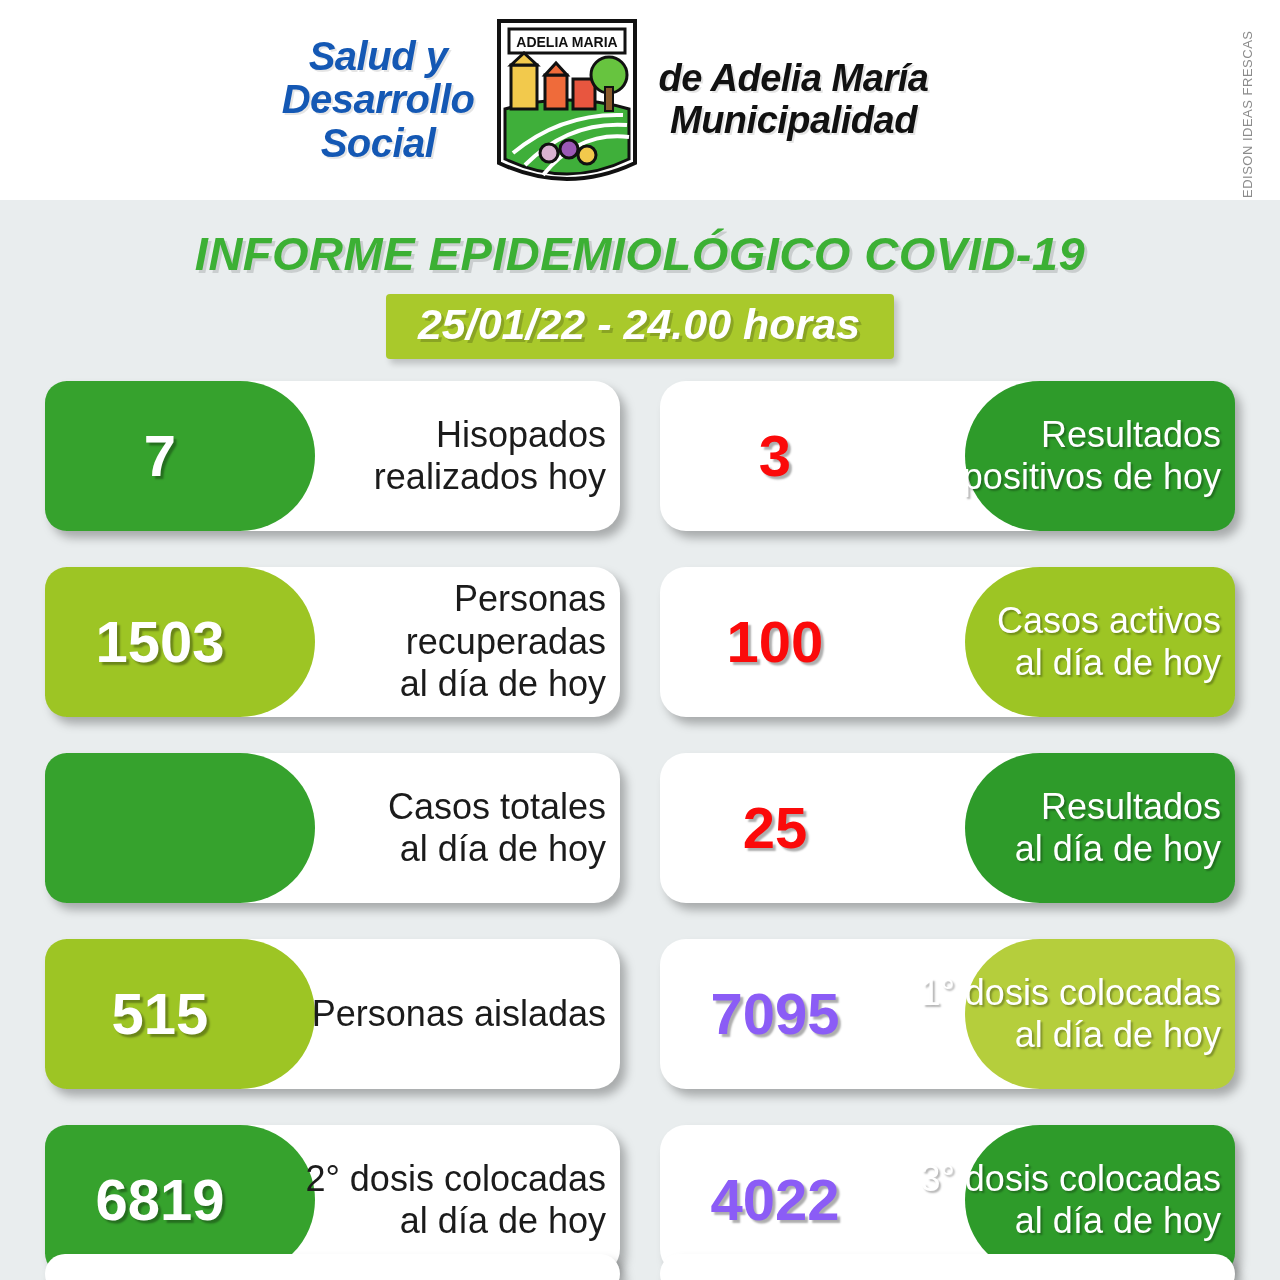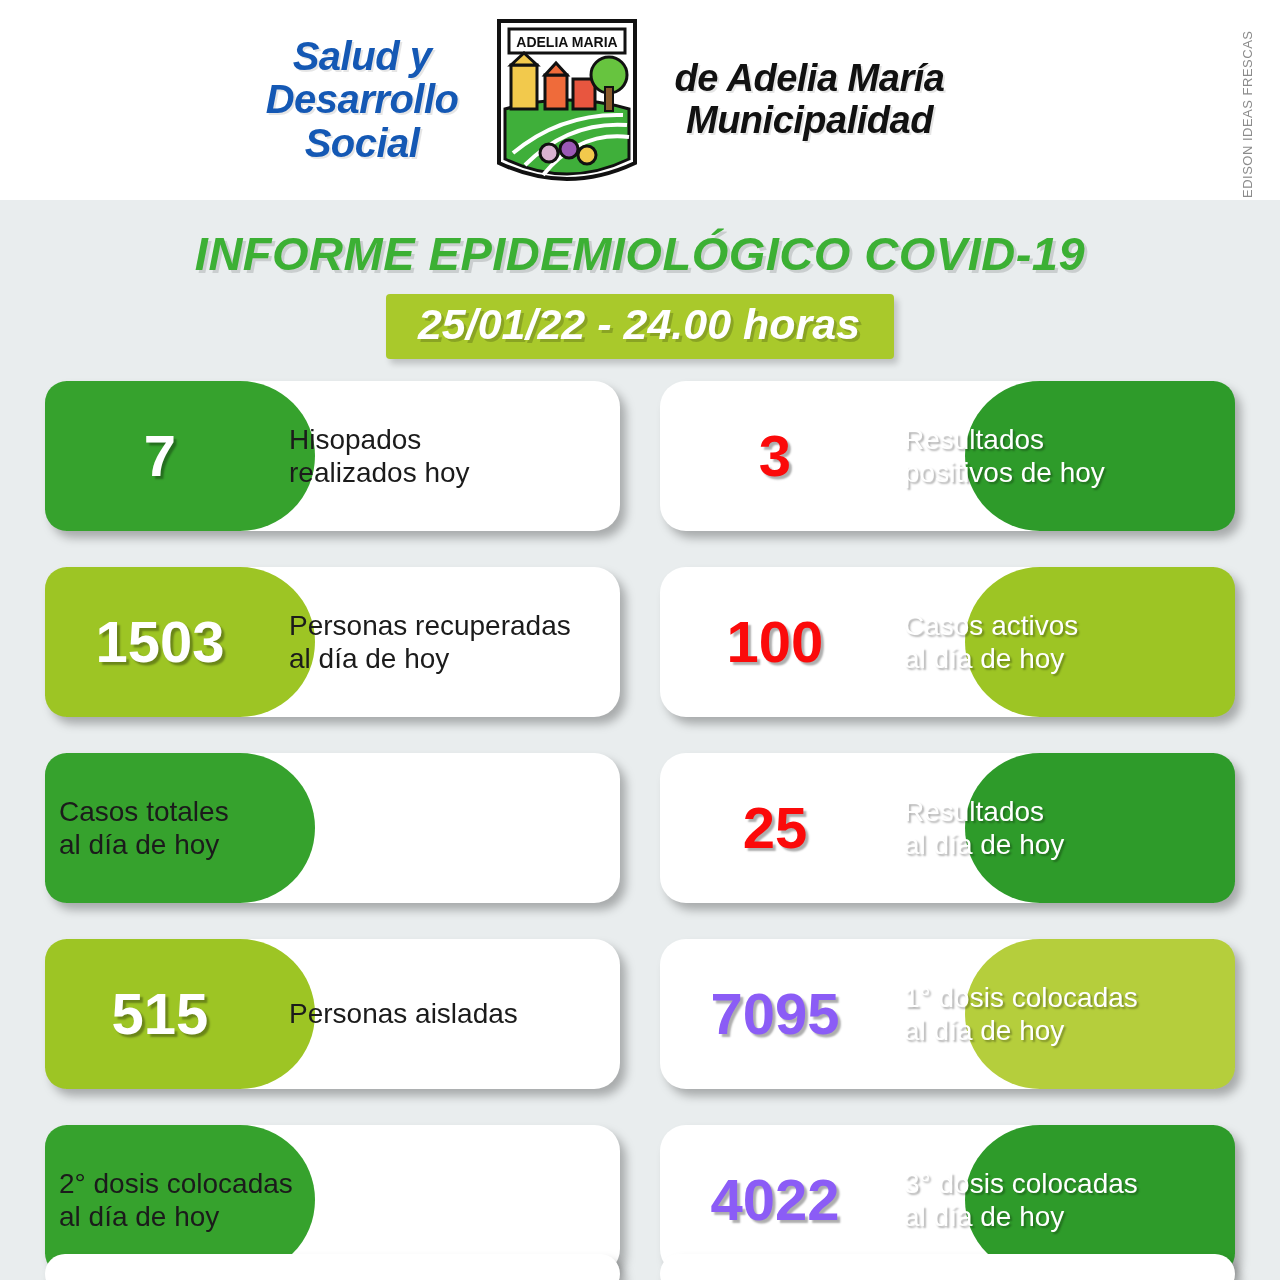--- a/index.html
+++ b/index.html
@@ -22,21 +22,21 @@
     height: 200px;
     background: #ffffff;
     display: flex;
     align-items: center;
     justify-content: center;
   }
   .header-inner {
     display: flex;
     align-items: center;
     justify-content: center;
-    gap: 32px;
+    gap: 16px;
     width: 100%;
     padding-right: 70px;
     box-sizing: border-box;
   }
   .brand-left {
     color: #1458b4;
     font-weight: bold;
     font-size: 40px;
     line-height: 1.08;
     text-align: center;
@@ -149,22 +149,22 @@
     flex: 0 0 40%;
     text-align: center;
     font-size: 58px;
     font-weight: bold;
     line-height: 1;
     text-shadow: 3px 3px 2px rgba(0,0,0,0.32);
     z-index: 2;
   }
   .label {
     flex: 1 1 auto;
-    text-align: left;
-    font-size: 28px;
+    text-align: right;
+    font-size: 36px;
     line-height: 1.18;
     color: #1b1b1b;
     z-index: 2;
     padding: 0 14px;
   }
   .label.on-color { color: #ffffff; text-shadow: 2px 2px 2px rgba(0,0,0,0.30); }
   .num.white  { color: #ffffff; }
   .num.red    { color: #fb0a0a; }
   .num.black  { color: #8b5cf6; }
 
@@ -312,20 +312,21 @@
         <div class="label on-color">
           <div>1° dosis colocadas</div>
           <div>al día de hoy</div>
         </div>
       </div>
     </div>
     <div class="card left">
       <div class="card-bg"></div>
       <div class="color-block" style="background: rgb(54, 162, 45);"></div>
       <div class="card-inner">
+        <div class="num white">6819</div>
         <div class="label">
           <div>2° dosis colocadas</div>
           <div>al día de hoy</div>
         </div>
       </div>
     </div>
     <div class="card right">
       <div class="card-bg"></div>
       <div class="color-block" style="background: rgb(46, 155, 42);"></div>
       <div class="card-inner">

